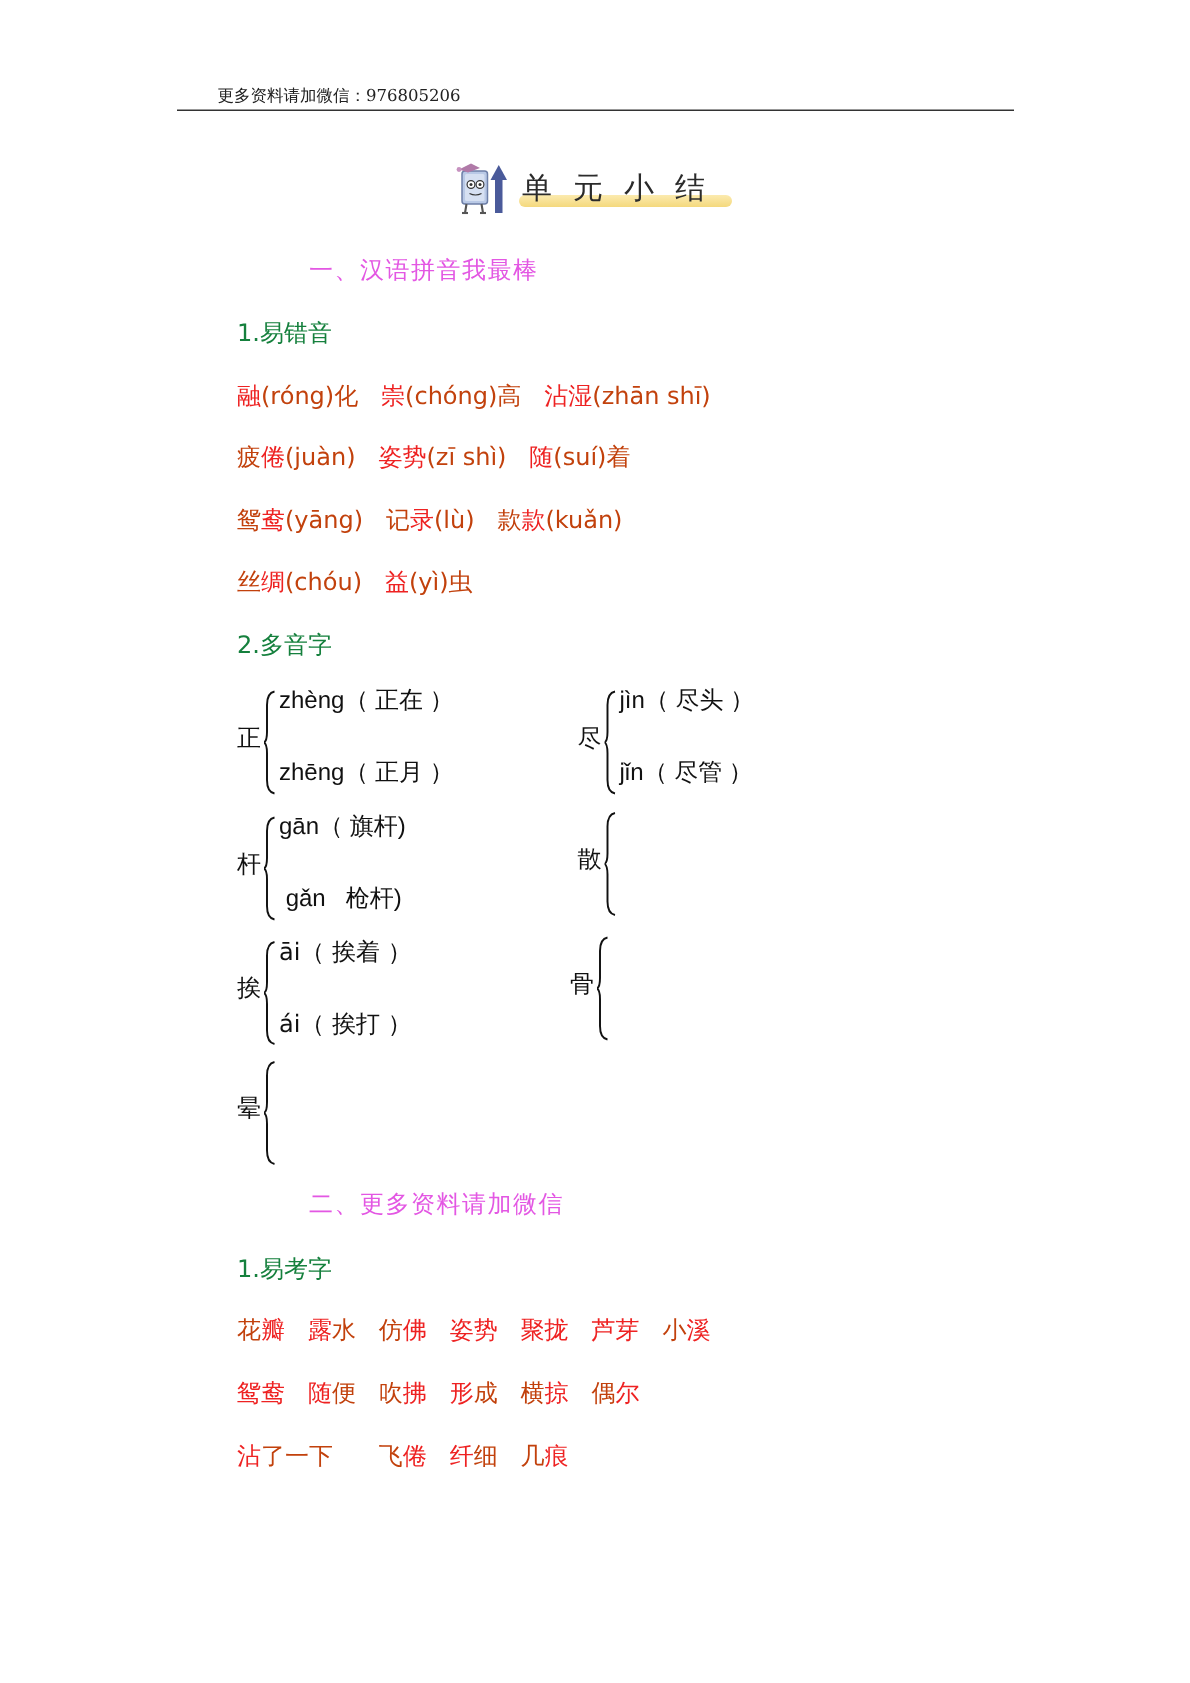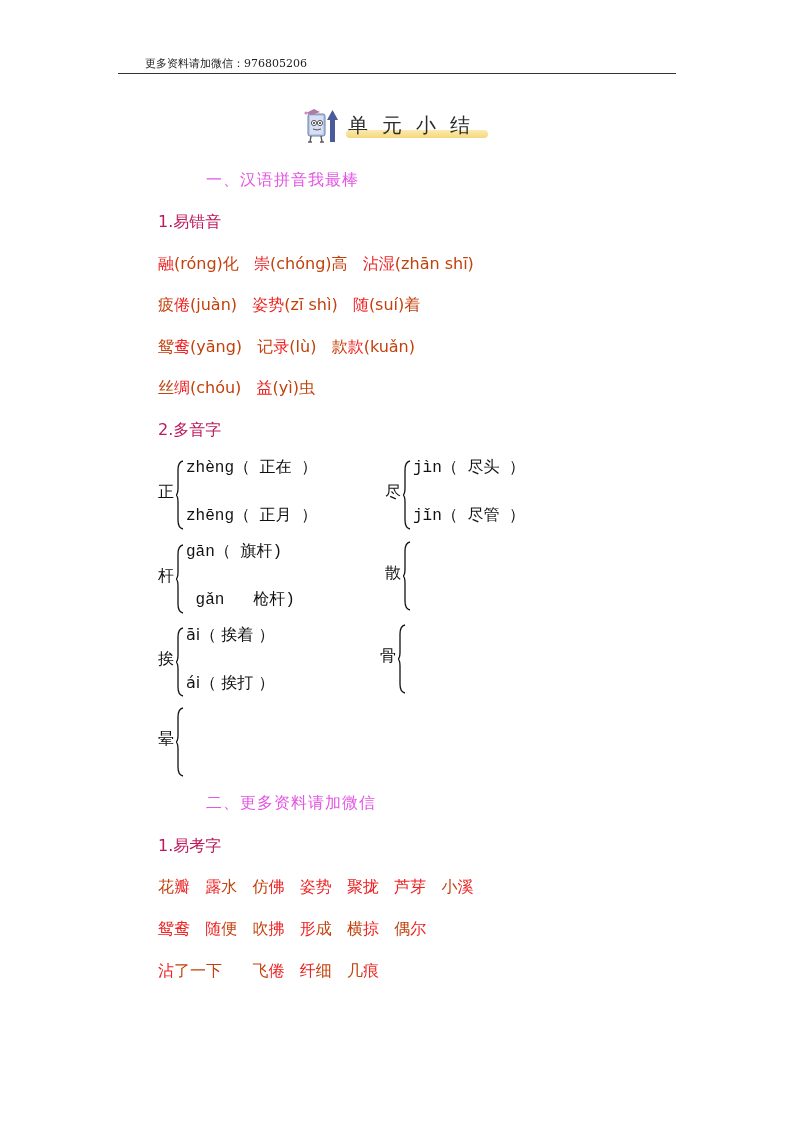--- a/index.html
+++ b/index.html
@@ -11,32 +11,32 @@
 
     .banner { position: absolute; left: 300px; top: 104px; height: 42px; display: flex; align-items: center; }
     .mascot { width: 42px; height: 42px; position: relative; }
     .banner-title { position: relative; margin-left: 2px; height: 30px; display: flex; align-items: center; }
     .banner-underline { position: absolute; left: 2px; right: -4px; bottom: 2px; height: 8px;
                         background: linear-gradient(#fbe8a6, #f3d46e); border-radius: 5px; opacity: 0.9; }
     .banner-text { position: relative; font-family: "DejaVu Serif", "Liberation Serif", serif; font-size: 20px;
                    letter-spacing: 14px; color: #2b2b2b; padding-left: 4px; }
 
     .sec-title { position: absolute; left: 158px; font-size: 16px; color: #e357e3; letter-spacing: 1px; margin-left: 48px; }
-    .sub-title { position: absolute; left: 158px; font-size: 16px; color: #be185d; }
+    .sub-title { position: absolute; left: 158px; font-size: 16px; color: #15803d; }
     .line { position: absolute; left: 158px; font-size: 16px; white-space: pre; }
     .red { color: #ee2222; }
     .blk { color: #c2410c; }
 
     .poly { position: absolute; display: flex; align-items: center; }
     .poly .ch { font-size: 16px; width: 18px; margin-right: 0; }
     .poly .brace { width: 8px; height: 64px; position: relative; }
     .poly .brace svg { position: absolute; left: 0; top: 0; }
     .poly .readings { display: flex; flex-direction: column; justify-content: space-between; height: 70px; margin-left: 2px; }
     .poly .rd { font-size: 16px; white-space: pre; line-height: 22px; }
-    .py { font-family: Liberation Mono, monospace; font-size: 17px; }
+    .py { font-family: Liberation Sans, sans-serif; font-size: 17px; }
   </style>
 </head>
 <body>
 
 <div class="header">更多资料请加微信：976805206</div>
 <div class="header-rule"></div>
 
 <div class="banner">
   <div class="mascot">
     <svg width="42" height="42" viewBox="0 0 42 42">

